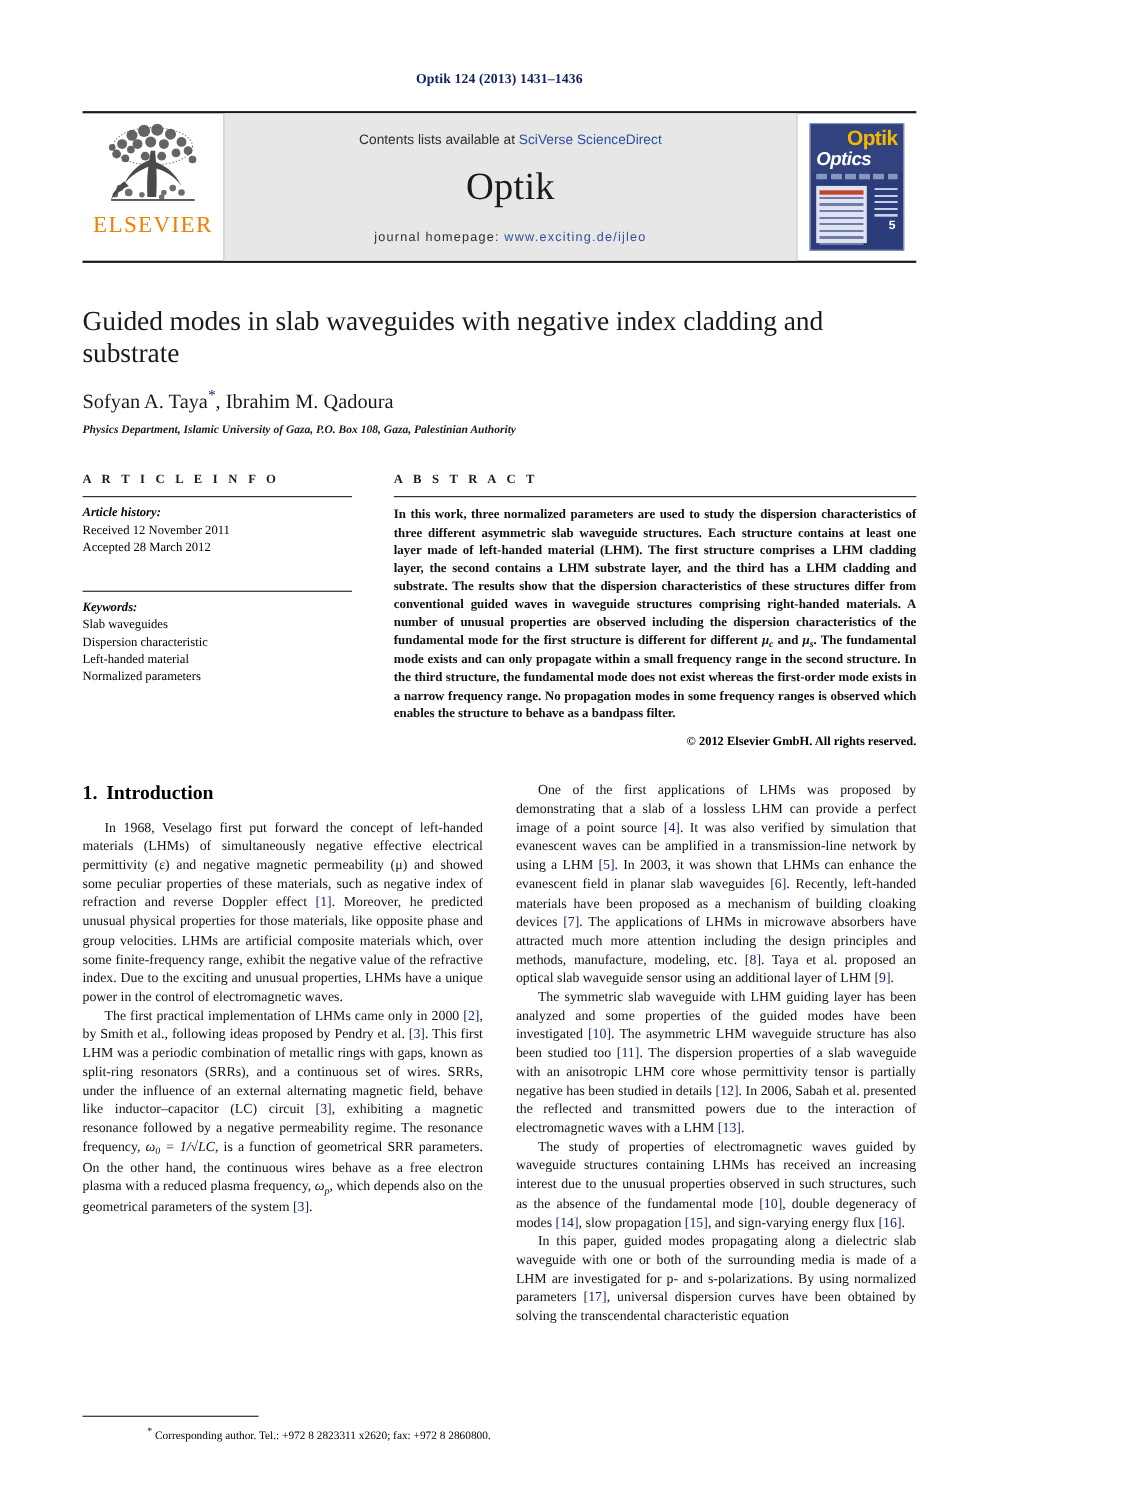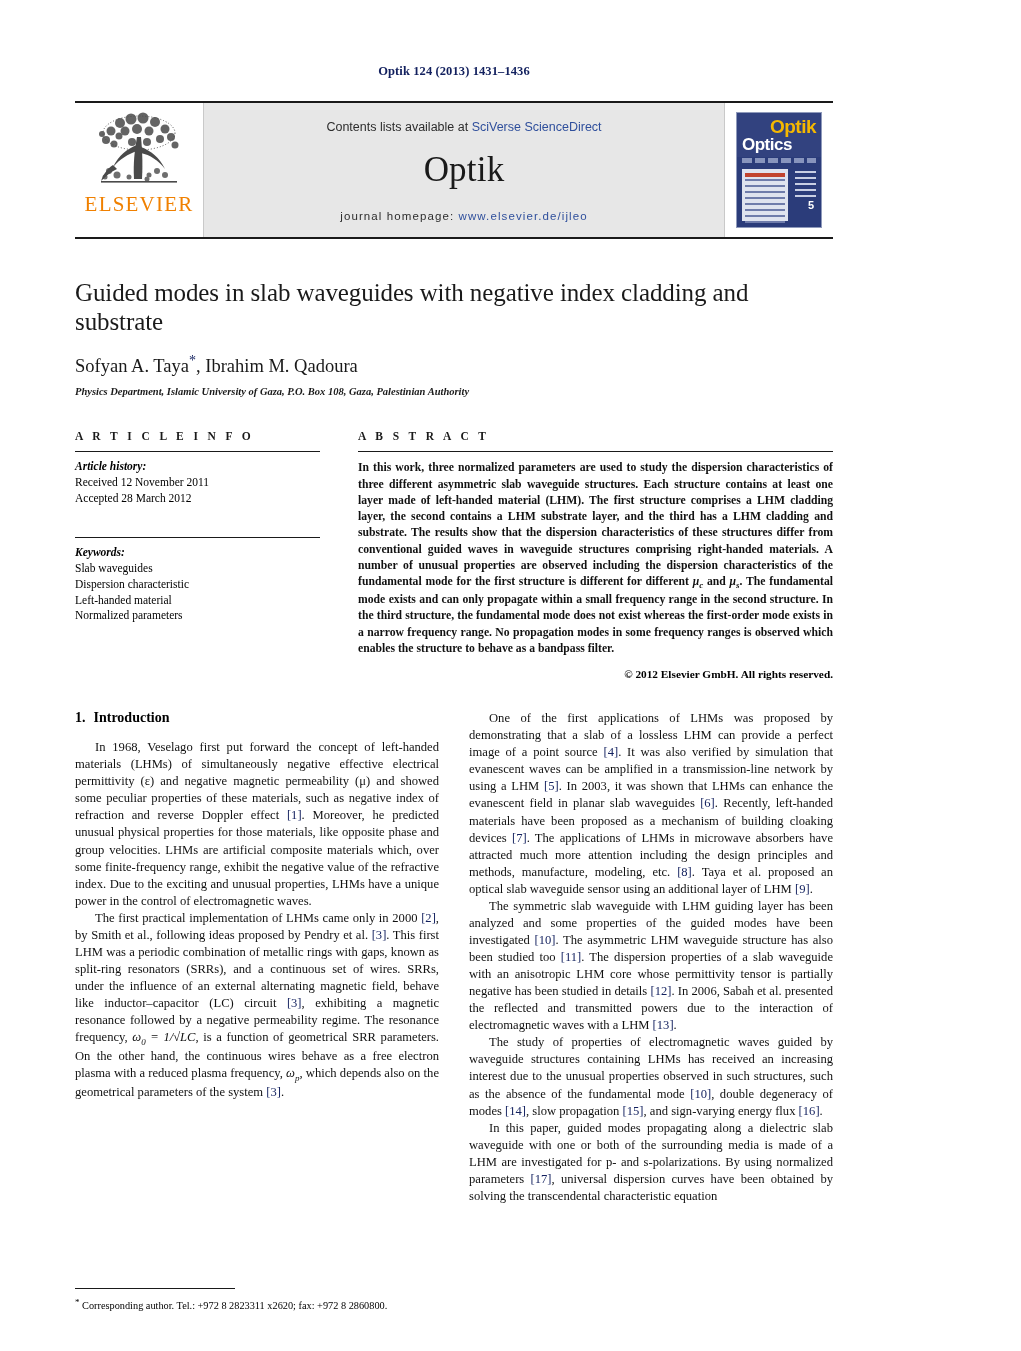--- a/index.html
+++ b/index.html
@@ -123,21 +123,21 @@
   }
   .cover-top-band { position:absolute; left:0; top:0; width:100%; height:44px; background:#32427f; }
   .cover-optik {
     position: absolute; right: 5px; top: 3px;
     font-family: "Liberation Sans", sans-serif;
     font-weight: bold; font-size: 19px; color: #f5b800; letter-spacing: -0.5px;
   }
   .cover-optics {
     position: absolute; left: 5px; top: 22px;
     font-family: "Liberation Sans", sans-serif;
-    font-weight: bold; font-size: 17px; color: #ffffff; letter-spacing: -0.5px;
+    font-weight: bold; font-size: 17px; color: #ffffff; letter-spacing: -0.5px; font-style: italic;
   }
   .cover-sub {
     position: absolute; left: 5px; top: 45px; right: 5px; height: 5px;
     background: repeating-linear-gradient(to right,#98a4c9 0 10px,transparent 10px 13px);
     opacity: .85;
   }
   .cover-panel {
     position: absolute; left: 5px; top: 56px; width: 46px; bottom: 6px;
     background: #dfe3ef;
   }
@@ -222,21 +222,21 @@
   }
 
   
   .body-cols {
     margin-top: 30px;
     display: flex;
     gap: 30px;
   }
   .bcol { flex: 1 1 0; width: 0; }
   .h1 {
-    font-size: 14px;
+    font-size: 18px;
     font-weight: bold;
     margin: 0 0 13px 0;
   }
   .h1 .num { margin-right: 8px; }
   p.bt {
     font-size: 12.6px;
     line-height: 1.355;
     text-align: justify;
     margin: 0;
     text-indent: 20px;
@@ -246,20 +246,21 @@
   .ref { color: #12205e; }
   .eq { font-style: italic; }
   .sub { font-size: 9px; vertical-align: sub; font-style: italic; }
 
   
   .footnote-wrap {
     position: absolute;
     left: 75px;
     bottom: 38px;
     width: 430px;
+    text-align: center;
   }
   .fn-rule { border-top: 1px solid #1a1a1a; width: 160px; margin-bottom: 7px; }
   .fn {
     font-size: 10.3px;
     line-height: 1.36;
     text-indent: -10px;
     padding-left: 10px;
   }
   .fn .star { vertical-align: super; font-size: 9px; }
   .fn .it { font-style: italic; }
@@ -325,21 +326,21 @@
       </div>
       <div class="elsevier-word">ELSEVIER</div>
     </div>
 
     <div class="contents-box">
       <div class="contents-line">
         <span>Contents lists available at </span><span class="sd">SciVerse ScienceDirect</span>
       </div>
       <div class="journal-name">Optik</div>
       <div class="homepage-line">
-        <span>journal homepage: </span><span class="url">www.elsevier.de/ijleo</span>
+        <span>journal homepage: </span><span class="url">www.exciting.de/ijleo</span>
       </div>
     </div>
 
     <div class="cover-block">
       <div class="cover-thumb">
         <div class="cover-top-band"></div>
         <div class="cover-optik">Optik</div>
         <div class="cover-optics">Optics</div>
         <div class="cover-sub"></div>
         <div class="cover-panel"></div>

